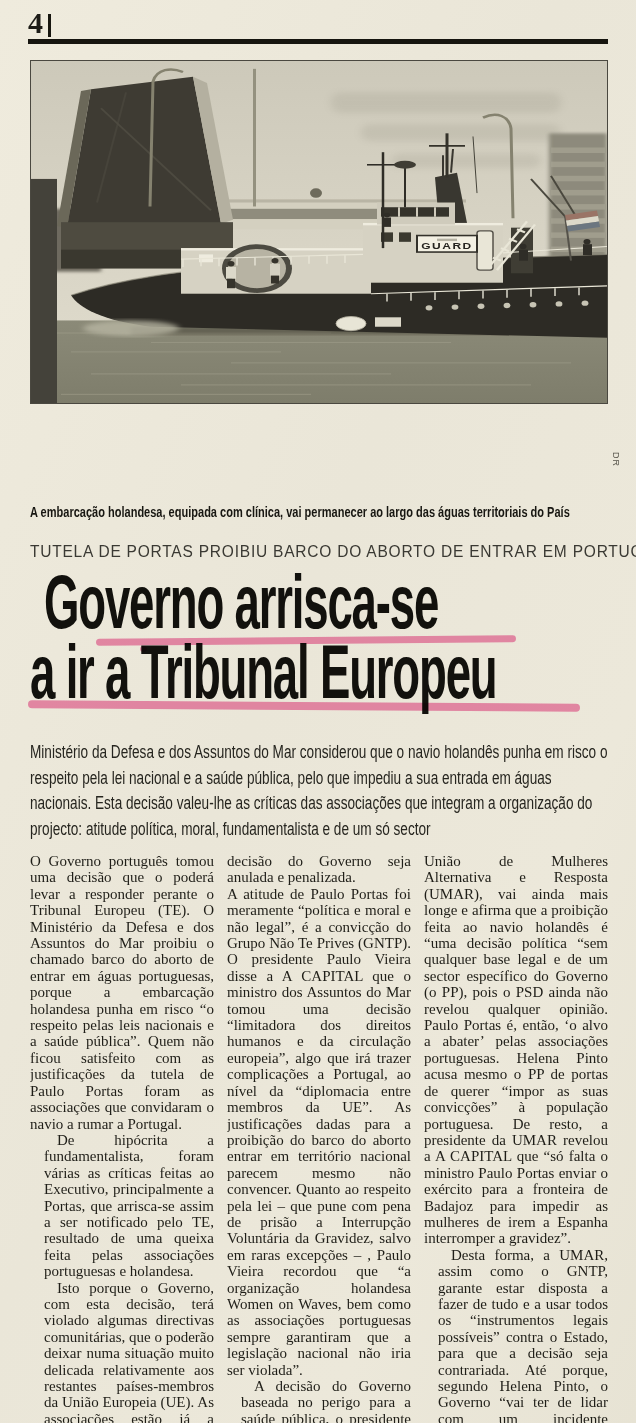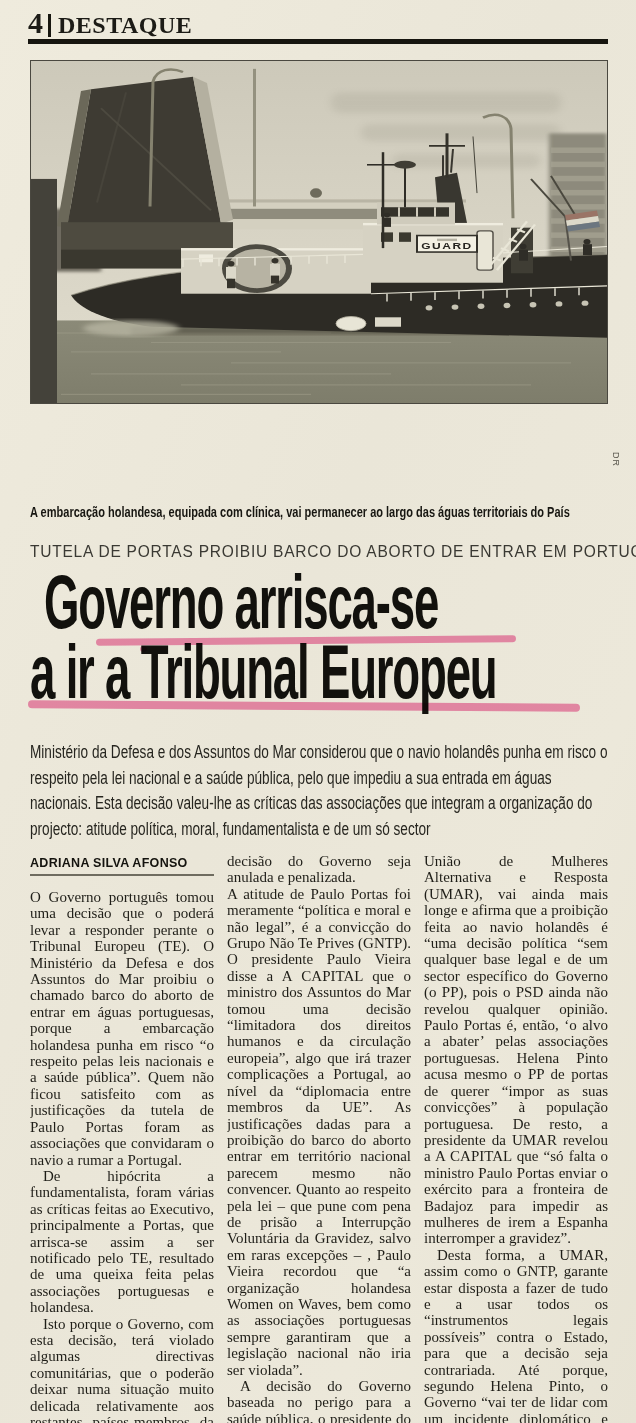--- a/index.html
+++ b/index.html
@@ -42,31 +42,30 @@
   .lead{position:absolute;left:30px;top:740px;width:744px;transform:scaleX(.777);transform-origin:0 0;
     font-size:17.5px;line-height:25.5px;color:#26251f;}
   
   .columns{position:absolute;left:30px;top:853px;width:578px;height:570px;
     display:flex;gap:13px;overflow:hidden;}
   .col{width:184px;overflow:hidden;}
   .byline{font-weight:bold;font-size:12.5px;letter-spacing:.3px;color:#14130e;
     padding:3px 0 4px;border-bottom:2px solid #6f6c60;margin-bottom:13px;}
   .col p{margin:0;font-family:"Liberation Serif",serif;font-size:15px;line-height:16.4px;
     text-align:justify;color:#1f1e18;hyphens:auto;-webkit-hyphens:auto;}
-  .col p.indent{text-indent:13px;}
+  .col p.indent{text-indent:13px;margin-left:14px;}
 </style>
 </head>
 <body>
 
 <div class="page">
 
   <div class="masthead">
     <span class="page-num">4</span>
     <span class="mast-bar"></span>
-    <span class="section">DESTAQUE</span>
   </div>
   <div class="thick-rule"></div>
 
   <div class="photo-frame">
     <svg viewBox="0 0 576 435" preserveAspectRatio="none">
       <defs>
         <linearGradient id="skyG" x1="0" y1="0" x2="0" y2="1">
           <stop offset="0" stop-color="#cdc9ba"></stop>
             <stop offset="1" stop-color="#ddd9ca"></stop>
         </linearGradient>
@@ -268,21 +267,20 @@
     <div class="hl-line">a ir a Tribunal Europeu</div>
   </div>
   <div class="mark mark1"></div>
   <div class="mark-drip"></div>
   <div class="mark mark2"></div>
 
   <div class="lead">Ministério da Defesa e dos Assuntos do Mar considerou que o navio holandês punha em risco o respeito pela lei nacional e a saúde pública, pelo que impediu a sua entrada em águas nacionais. Esta decisão valeu-lhe as críticas das associações que integram a organização do projecto: atitude política, moral, fundamentalista e de um só sector</div>
 
   <div class="columns">
     <div class="col">
-      <div class="byline">ADRIANA SILVA AFONSO</div>
     <p>O Governo português tomou uma decisão que o poderá levar a responder perante o Tribunal Europeu (TE). O Ministério da Defesa e dos Assuntos do Mar proibiu o chamado barco do aborto de entrar em águas portuguesas, porque a embarcação holandesa punha em risco “o respeito pelas leis nacionais e a saúde pública”. Quem não ficou satisfeito com as justificações da tutela de Paulo Portas foram as associações que convidaram o navio a rumar a Portugal.</p>
         <p class="indent">De hipócrita a fundamentalista, foram várias as críticas feitas ao Executivo, principalmente a Portas, que arrisca-se assim a ser notificado pelo TE, resultado de uma queixa feita pelas associações portuguesas e holandesa.</p>
         <p class="indent">Isto porque o Governo, com esta decisão, terá violado algumas directivas comunitárias, que o poderão deixar numa situação muito delicada relativamente aos restantes países-membros da União Europeia (UE). As associações estão já a efectuar estudos, acompanhadas por equipas de juristas, no sentido de conseguirem encontrar o melhor meio para que a</p>
       </div>
     <div class="col">
         <p>decisão do Governo seja anulada e penalizada.</p>
         <p>A atitude de Paulo Portas foi meramente “política e moral e não legal”, é a convicção do Grupo Não Te Prives (GNTP). O presidente Paulo Vieira disse a A CAPITAL que o ministro dos Assuntos do Mar tomou uma decisão “limitadora dos direitos humanos e da circulação europeia”, algo que irá trazer complicações a Portugal, ao nível da “diplomacia entre membros da UE”. As justificações dadas para a proibição do barco do aborto entrar em território nacional parecem mesmo não convencer. Quanto ao respeito pela lei – que pune com pena de prisão a Interrupção Voluntária da Gravidez, salvo em raras excepções – , Paulo Vieira recordou que “a organização holandesa Women on Waves, bem como as associações portuguesas sempre garantiram que a legislação nacional não iria ser violada”.</p>
         <p class="indent">A decisão do Governo baseada no perigo para a saúde pública, o presidente do GNTP responde com uma questão: “O risco para a saúde pública não se coloca quando se refere a doenças infecto-contagiosas?”</p>
       </div>
     <div class="col">

